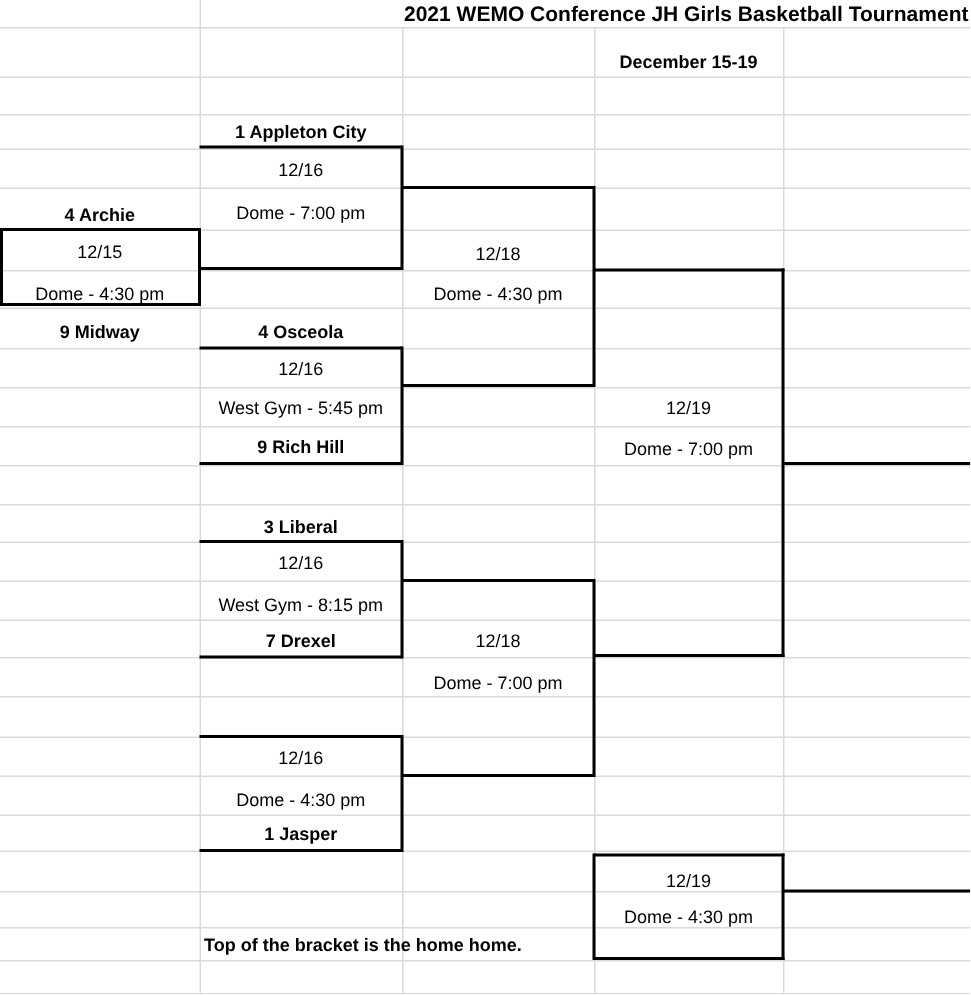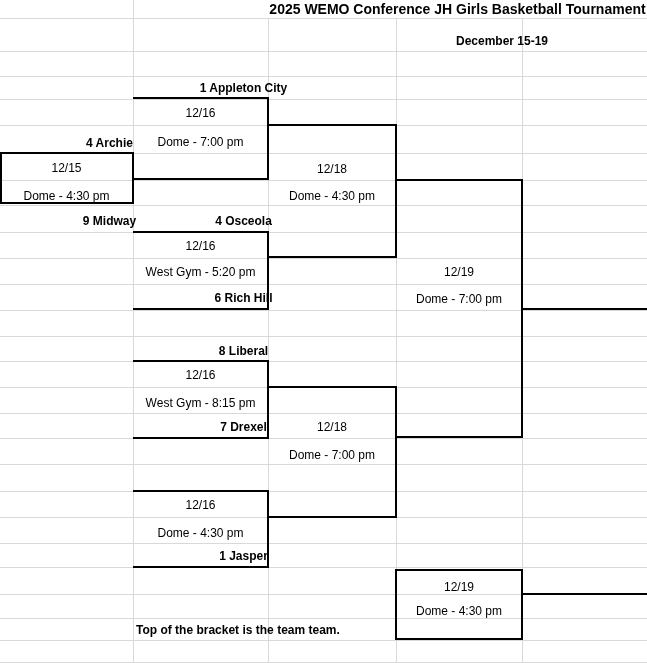--- a/index.html
+++ b/index.html
@@ -13,21 +13,21 @@
   }
   .gline{position:absolute;}
   .seg{position:absolute;}
   .lbl{
     position:absolute;
     height:20px;line-height:20px;
     font-size:12px;
     text-align:center;
     white-space:nowrap;
   }
-  .b{font-weight:bold;margin-left:43px;}
+  .b{font-weight:bold;}
   .c1{left:0;width:133px;}
   .c2{left:133px;width:135px;}
   .c3{left:268px;width:128px;}
   .c4{left:396px;width:126px;}
   .title{
     left:268px;width:379px;top:0;
     height:19px;line-height:19px;
     font-size:14px;font-weight:bold;
   }
   .note{
@@ -99,53 +99,53 @@
       <div class="seg" style="left: 268px; top: 386px; width: 128px; height: 2px; background: rgb(0, 0, 0);"></div>
       <div class="seg" style="left: 395px; top: 386px; width: 2px; height: 132px; background: rgb(0, 0, 0);"></div>
       <div class="seg" style="left: 268px; top: 516px; width: 128px; height: 2px; background: rgb(0, 0, 0);"></div>
       <div class="seg" style="left: 396px; top: 569px; width: 127px; height: 2px; background: rgb(0, 0, 0);"></div>
       <div class="seg" style="left: 395px; top: 569px; width: 2px; height: 71px; background: rgb(0, 0, 0);"></div>
       <div class="seg" style="left: 521px; top: 569px; width: 2px; height: 71px; background: rgb(0, 0, 0);"></div>
       <div class="seg" style="left: 396px; top: 638px; width: 127px; height: 2px; background: rgb(0, 0, 0);"></div>
       <div class="seg" style="left: 522px; top: 593px; width: 125px; height: 2px; background: rgb(0, 0, 0);"></div>
     </div>
 
-  <div class="lbl title">2025 WEMO Conference JH Girls Basketball Tournament</div>
+  <div class="lbl title">2021 WEMO Conference JH Girls Basketball Tournament</div>
   <div class="lbl c4 b" style="top:31px">December 15-19</div>
 
   <div class="lbl c2 b" style="top:78px">1 Appleton City</div>
   <div class="lbl c2" style="top:103px">12/16</div>
   <div class="lbl c2" style="top:132px">Dome - 7:00 pm</div>
 
   <div class="lbl c1 b" style="top:133px">4 Archie</div>
   <div class="lbl c1" style="top:158px">12/15</div>
   <div class="lbl c1" style="top:186px">Dome - 4:30 pm</div>
   <div class="lbl c1 b" style="top:211px">9 Midway</div>
 
   <div class="lbl c3" style="top:159px">12/18</div>
   <div class="lbl c3" style="top:186px">Dome - 4:30 pm</div>
 
   <div class="lbl c2 b" style="top:211px">4 Osceola</div>
   <div class="lbl c2" style="top:236px">12/16</div>
-  <div class="lbl c2" style="top:262px">West Gym - 5:20 pm</div>
-  <div class="lbl c2 b" style="top:288px">6 Rich Hill</div>
+  <div class="lbl c2" style="top:262px">West Gym - 5:45 pm</div>
+  <div class="lbl c2 b" style="top:288px">9 Rich Hill</div>
 
   <div class="lbl c4" style="top:262px">12/19</div>
   <div class="lbl c4" style="top:289px">Dome - 7:00 pm</div>
 
-  <div class="lbl c2 b" style="top:341px">8 Liberal</div>
+  <div class="lbl c2 b" style="top:341px">3 Liberal</div>
   <div class="lbl c2" style="top:365px">12/16</div>
   <div class="lbl c2" style="top:393px">West Gym - 8:15 pm</div>
   <div class="lbl c2 b" style="top:417px">7 Drexel</div>
 
   <div class="lbl c3" style="top:417px">12/18</div>
   <div class="lbl c3" style="top:445px">Dome - 7:00 pm</div>
 
   <div class="lbl c2" style="top:495px">12/16</div>
   <div class="lbl c2" style="top:523px">Dome - 4:30 pm</div>
   <div class="lbl c2 b" style="top:546px">1 Jasper</div>
 
   <div class="lbl c4" style="top:577px">12/19</div>
   <div class="lbl c4" style="top:601px">Dome - 4:30 pm</div>
 
-  <div class="lbl note">Top of the bracket is the team team.</div>
+  <div class="lbl note">Top of the bracket is the home home.</div>
 
 </div>
 
 </body></html>

